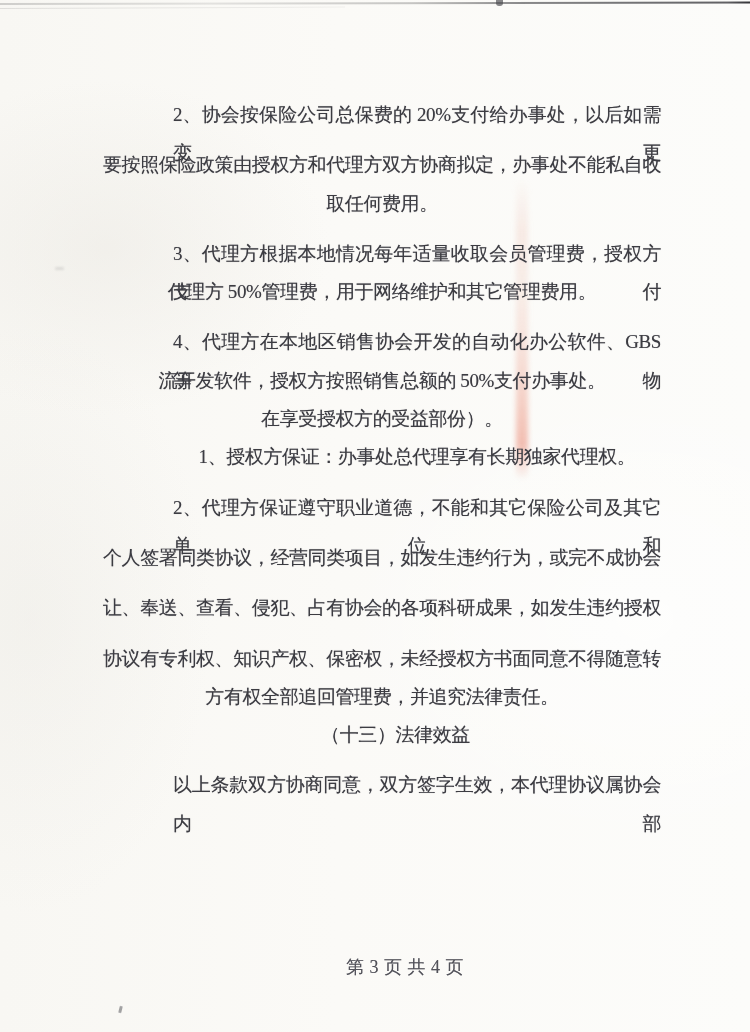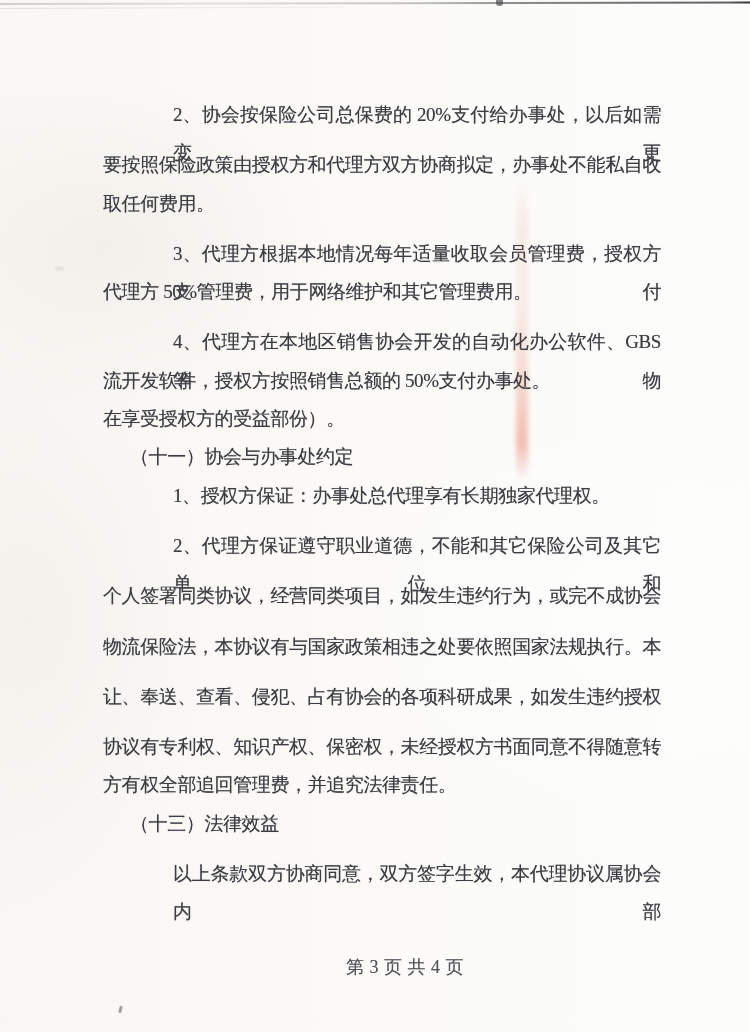--- a/index.html
+++ b/index.html
@@ -91,20 +91,21 @@
     width: 558px;
     color: var(--ink, #3c3c42);
     font-size: 19px;
     letter-spacing: -0.4px;
     text-shadow: 0 0 0.7px rgba(70,70,80,0.55);
   }
   .line {
     height: 38.3px;
     line-height: 38.3px;
     overflow: visible;
+    text-align: center;
   }
   .indent-none   { padding-left: 0; }
   .indent-para   { padding-left: 70px; }
   .indent-header { padding-left: 27px; }
   .justify {
     text-align: justify;
     text-align-last: justify;
     text-justify: inter-character;
     margin-top: 12px;
   }
@@ -131,25 +132,23 @@
 
   <div class="doc-text" id="doc-lines">
       <div class="line indent-para justify">2、协会按保险公司总保费的 20%支付给办事处，以后如需变更</div>
       <div class="line indent-none justify">要按照保险政策由授权方和代理方双方协商拟定，办事处不能私自收</div>
       <div class="line indent-none">取任何费用。</div>
       <div class="line indent-para justify">3、代理方根据本地情况每年适量收取会员管理费，授权方支付</div>
       <div class="line indent-none">代理方 50%管理费，用于网络维护和其它管理费用。</div>
       <div class="line indent-para justify">4、代理方在本地区销售协会开发的自动化办公软件、GBS 等物</div>
       <div class="line indent-none">流开发软件，授权方按照销售总额的 50%支付办事处。</div>
       <div class="line indent-none">在享受授权方的受益部份）。</div>
-      <div class="line indent-header">（十一）协会与办事处约定</div>
       <div class="line indent-para">1、授权方保证：办事处总代理享有长期独家代理权。</div>
       <div class="line indent-para justify">2、代理方保证遵守职业道德，不能和其它保险公司及其它单位和</div>
       <div class="line indent-none justify">个人签署同类协议，经营同类项目，如发生违约行为，或完不成协会</div>
-      <div class="line indent-none justify">物流保险法，本协议有与国家政策相违之处要依照国家法规执行。本</div>
       <div class="line indent-none justify">让、奉送、查看、侵犯、占有协会的各项科研成果，如发生违约授权</div>
       <div class="line indent-none justify">协议有专利权、知识产权、保密权，未经授权方书面同意不得随意转</div>
       <div class="line indent-none">方有权全部追回管理费，并追究法律责任。</div>
       <div class="line indent-header">（十三）法律效益</div>
       <div class="line indent-para justify">以上条款双方协商同意，双方签字生效，本代理协议属协会内部</div>
     </div>
 
   <div class="footer">第 3 页 共 4 页</div>
 </div>
 

